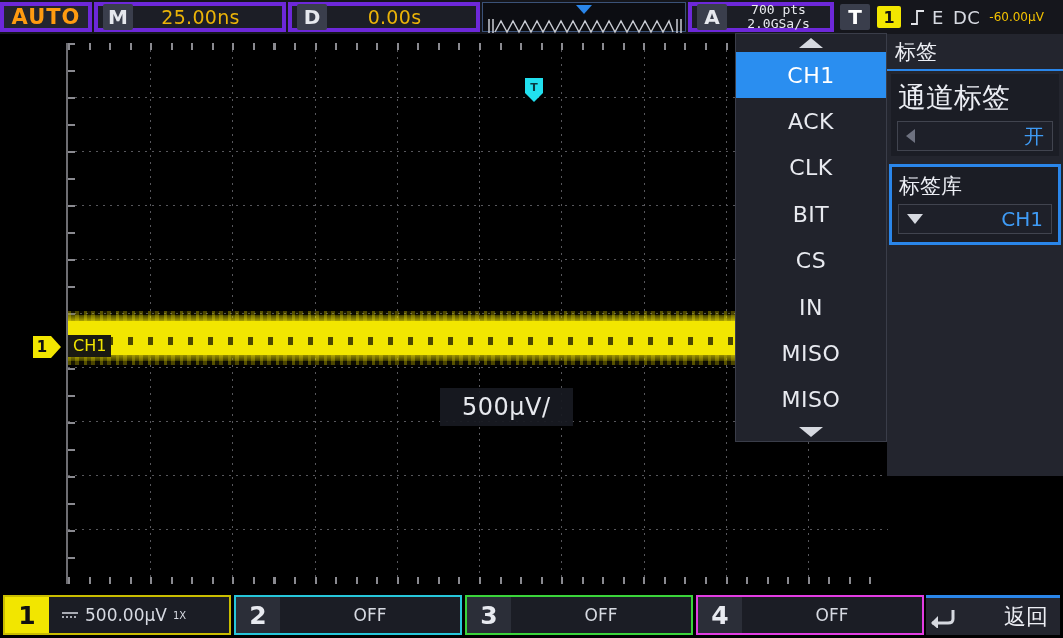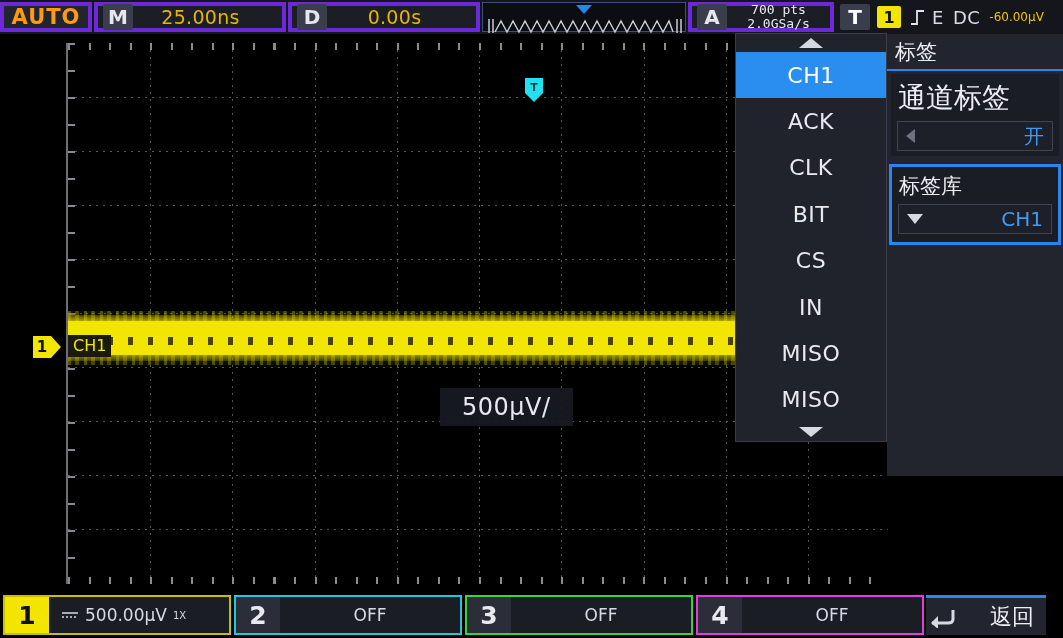--- a/index.html
+++ b/index.html
@@ -238,21 +238,21 @@
     font-size: 25px; display: flex; align-items: center; justify-content: center;
   }
   .chbox.on .num { background: #f2e600; color: #111; }
   .chbox .body {
     flex: 1; display: flex; align-items: center; justify-content: center;
     color: #d7dae2; font-size: 17px; gap: 6px;
   }
   .chbox .body.left { justify-content: flex-start; padding-left: 12px; }
   .probe { color: #d7dae2; font-size: 10px; }
   #backbtn {
-    flex: 1; margin: 3px 17px 3px 2px; background: #23252e;
+    flex: 1; margin: 3px 3px 3px 2px; background: #23252e;
     border-top: 3px solid #2a86ea;
     display: flex; align-items: center; justify-content: space-between;
     padding: 0 12px 0 1px;
   }
   #backbtn .lbl { color: #eceef4; font-size: 22px; }
 </style>
 </head>
 <body>
 
 <div id="root">

